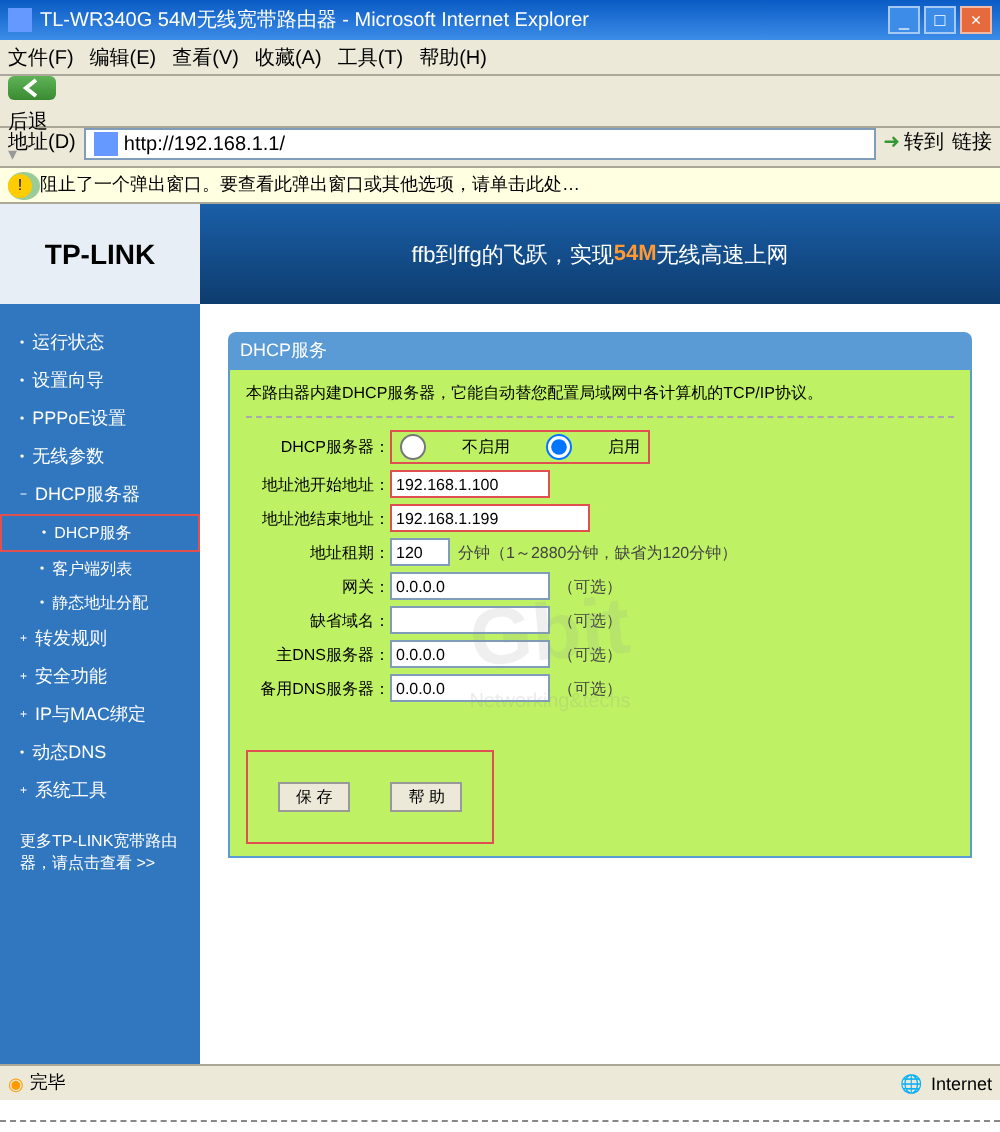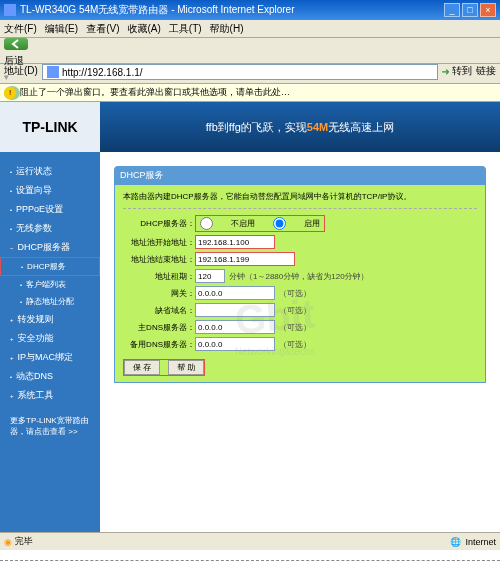--- a/index.html
+++ b/index.html
@@ -38,21 +38,21 @@
 .main { flex: 1; background: #fff; padding: 14px; }
 .panel-header { background: #5a9bd5; color: #fff; padding: 3px 6px; font-size: 9px; border-top-left-radius: 4px; border-top-right-radius: 4px; }
 .panel-body { border: 1px solid #5a9bd5; border-top: none; padding: 6px 8px; font-size: 8px; background: #bef264; }
 .desc { padding-bottom: 6px; border-bottom: 1px dashed #aaa; margin-bottom: 6px; line-height: 1.4; }
 .form-row { display: flex; align-items: center; margin: 3px 0; }
 .form-label { width: 72px; text-align: right; }
 .form-input { border: 1px solid #7f9db9; background: #fff; height: 14px; padding: 0 2px; font-size: 8px; }
 .radio-wrap { display: flex; align-items: center; gap: 18px; }
 .hint { margin-left: 4px; color: #444; }
 .hl-red { border: 1px solid #e05050 !important; }
-.btn-row { margin-top: 8px; display: flex; gap: 8px; border: 1px solid #e05050; padding: 0; width: fit-content; }
+.btn-row { margin-top: 24px; display: flex; gap: 20px; border: 1px solid #e05050; padding: 15px; width: fit-content; }
 .btn { border: 1px solid #999; background: #ece9d8; padding: 1px 8px; font-size: 8px; cursor: pointer; }
 .statusbar { background: #ece9d8; height: 18px; display: flex; align-items: center; padding: 0 4px; font-size: 9px; border-top: 1px solid #aca899; justify-content: space-between; }
 .status-right { display: flex; align-items: center; gap: 4px; }
 .watermark { position: absolute; top: 50%; left: 55%; transform: translate(-50%, -50%) rotate(-5deg); font-size: 40px; color: rgba(150,150,150,0.15); font-weight: bold; pointer-events: none; }
 .watermark2 { position: absolute; top: 58%; left: 55%; transform: translate(-50%, -50%); font-size: 10px; color: rgba(150,150,150,0.2); pointer-events: none; }
 .dashed-line { border-top: 1px dashed #888; margin: 10px 0; }
 </style>
 </head>
 <body>
 

